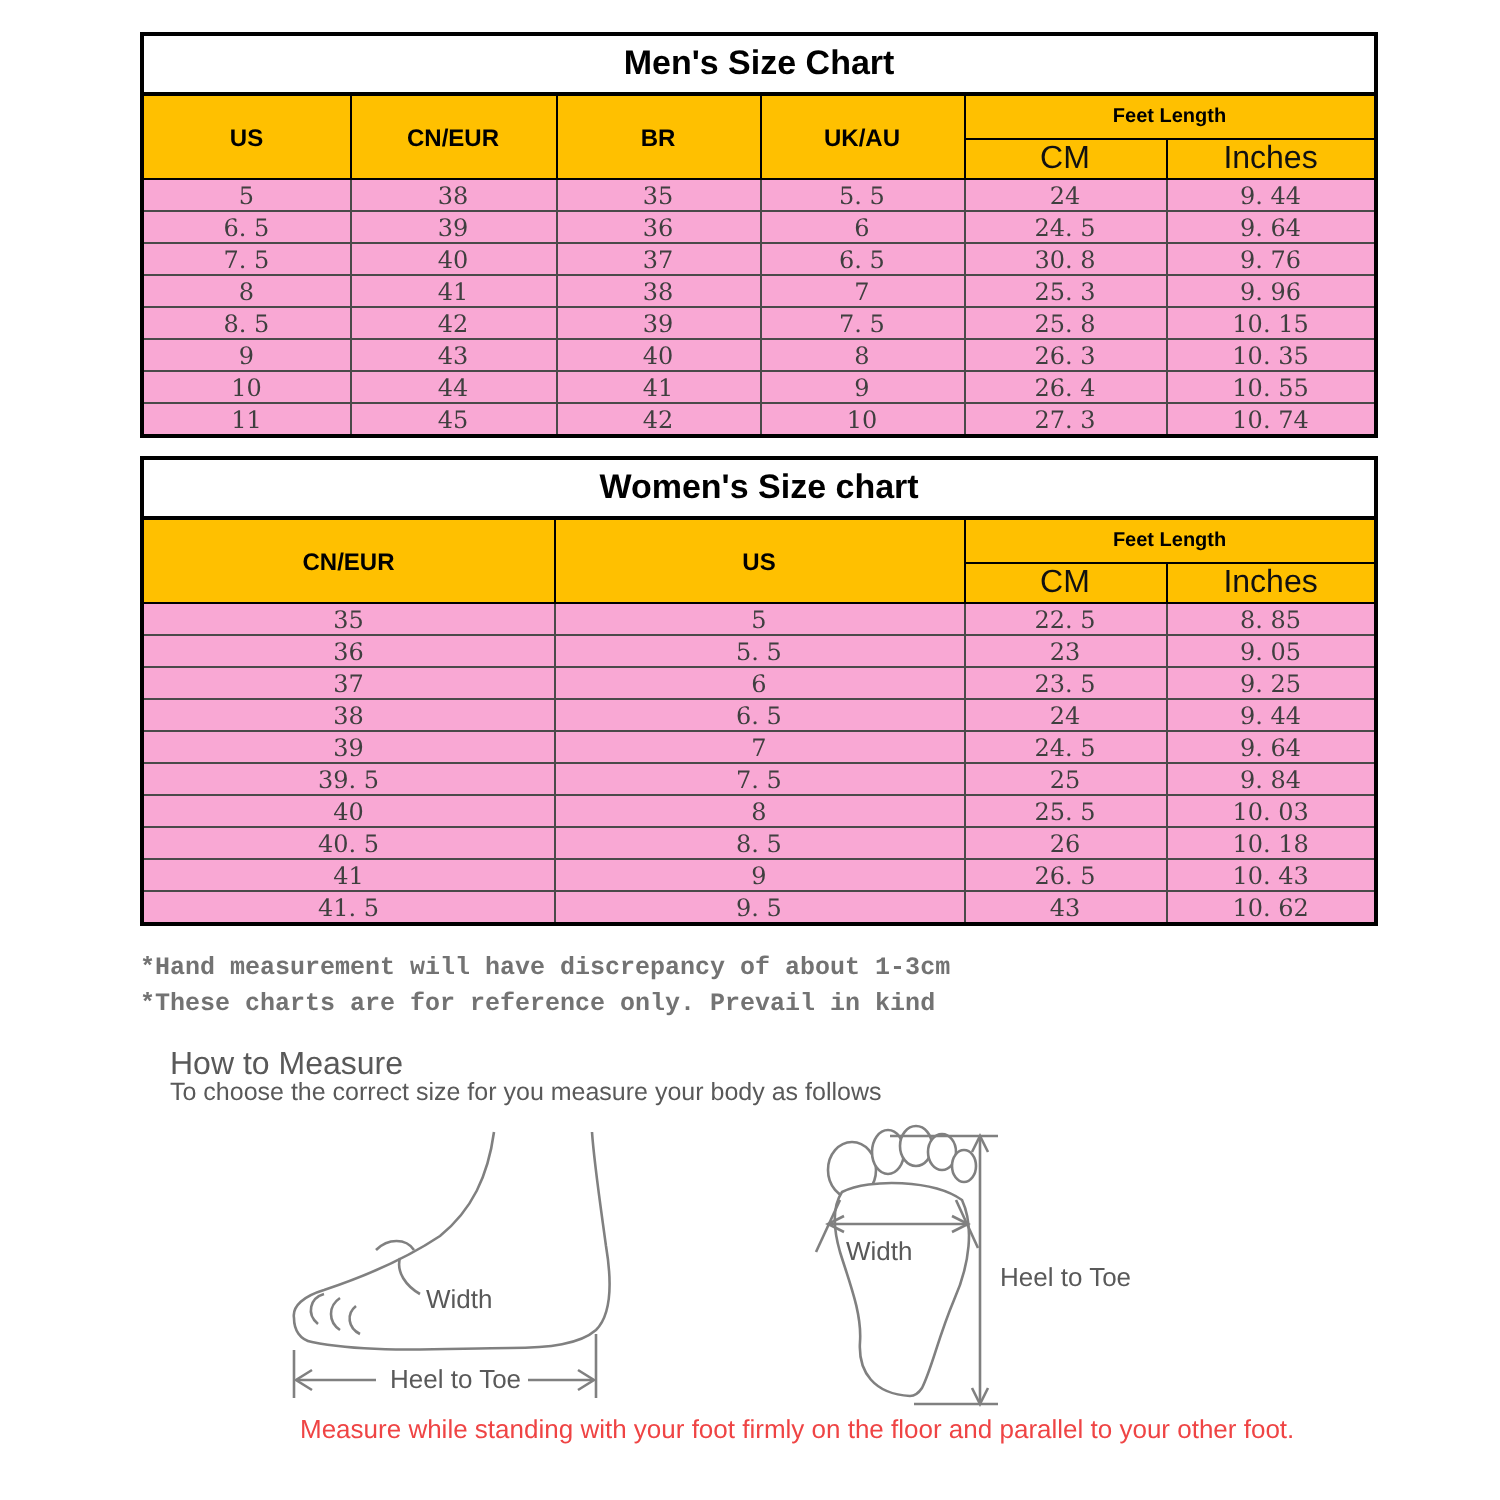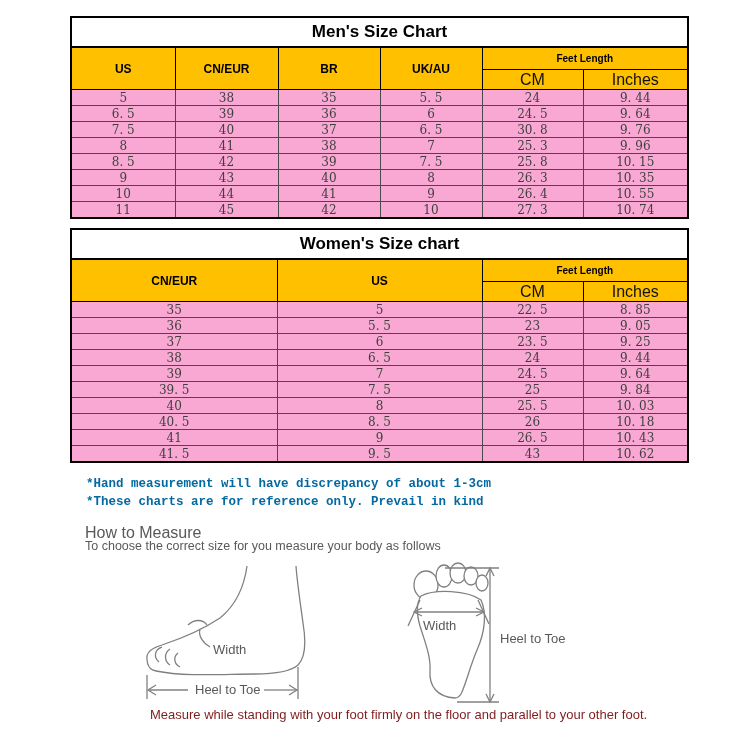--- a/index.html
+++ b/index.html
@@ -28,39 +28,39 @@
 
   .size-table tbody td { height:15px; border:1px solid var(--grid);
         font-family:"DejaVu Serif",serif; font-size:12px; color:var(--body-text); }
 
   #mens-table  { left:70px; top:16px;  width:617px; }
   #womens-table{ left:70px; top:228px; width:617px; }
 
   
   .notes { position:absolute; left:70px; top:475px;
            font-family:"Liberation Mono",monospace; font-weight:bold;
-           font-size:12.5px; line-height:18px; color:#0369a1; white-space:pre;margin-left:16px; }
+           font-size:12.5px; line-height:18px; color:#737373; white-space:pre; }
 
   .htm-heading { position:absolute; left:85px; top:524px; font-size:16px;
                  color:var(--muted); }
   .htm-subtext { position:absolute; left:85px; top:539px; font-size:12.5px;
                  color:var(--muted); }
 
   
   .diagram { position:absolute; }
   #side-foot-svg { left:140px; top:563px; }
   #sole-foot-svg { left:393px; top:556px; }
   .diagram path, .diagram line, .diagram polyline, .diagram ellipse
       { fill:none; stroke:var(--stroke); stroke-width:1.3; }
   .diagram .fillwhite { fill:#ffffff; }
   .diagram text { fill:var(--muted); stroke:none;
                   font-family:"Liberation Sans",sans-serif; font-size:13px; }
 
   .measure-footer { position:absolute; left:150px; top:707px; font-size:13px;
-                    color:#7f1d1d;text-align:right; }
+                    color:#ef4444;text-align:right; }
 </style>
 </head>
 <body style="--header-bg: #FFC000; --grid: #4a4a4a; --outer: #000000; --body-text: #3f3f3f; --muted: #595959; --stroke: #808080;">
 
 <table class="size-table" id="mens-table">
   <colgroup>
     <col style="width:104px">
       <col style="width:103px">
       <col style="width:102px">
     <col style="width:102px">

